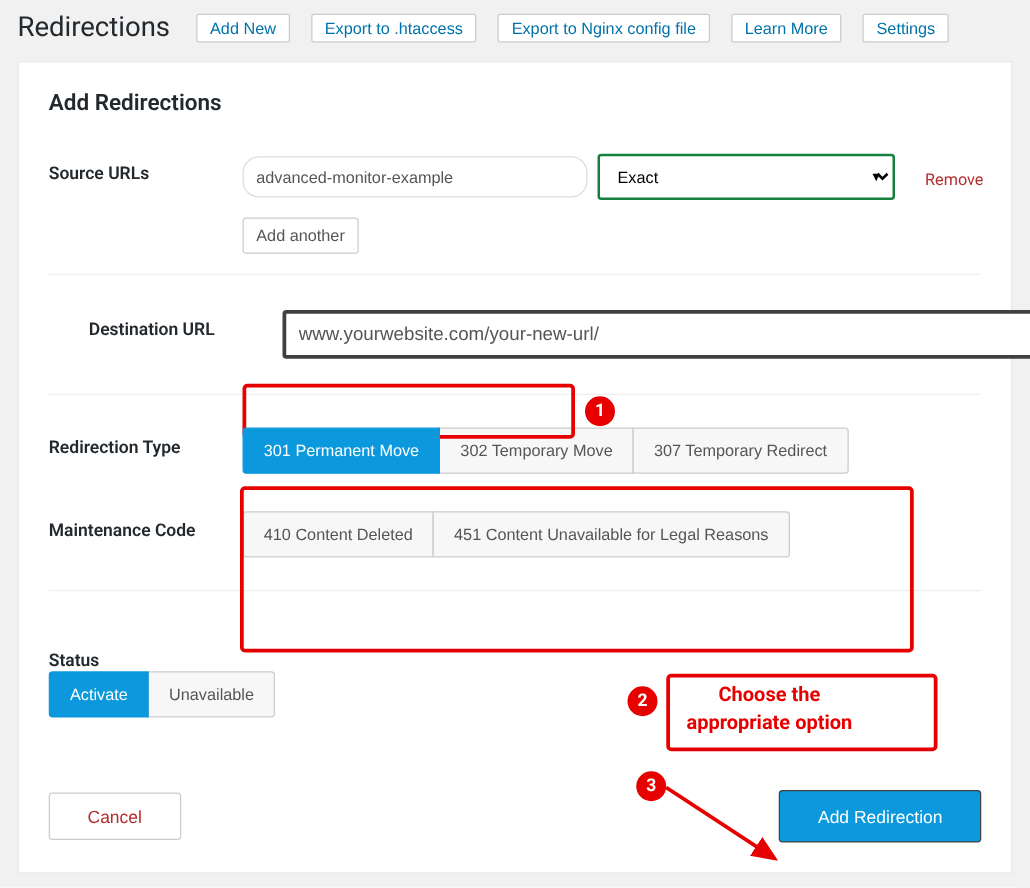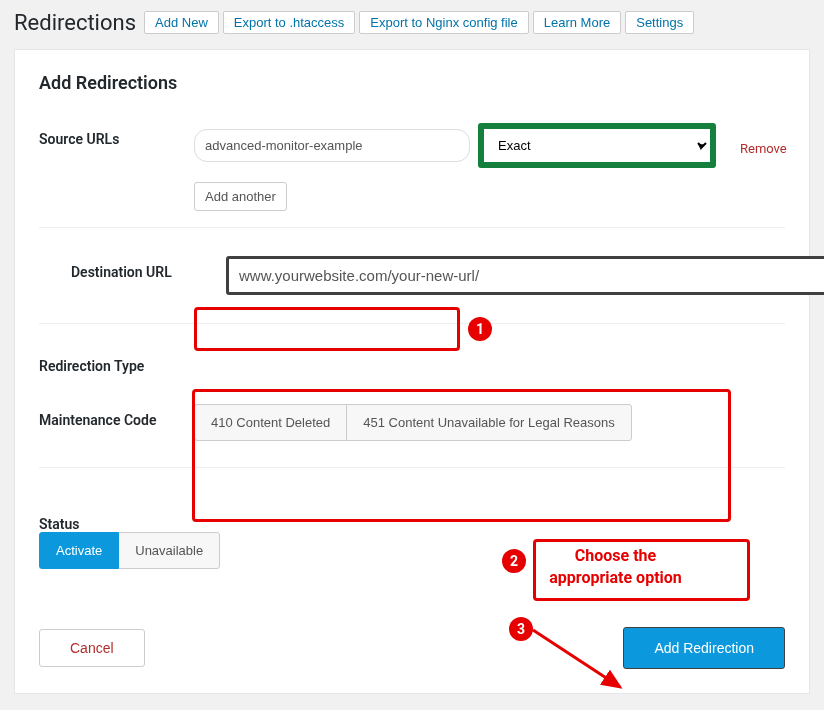--- a/index.html
+++ b/index.html
@@ -1,28 +1,28 @@
 <!DOCTYPE html>
 <html><head>
   <meta charset="utf-8">
   <style>
     * { box-sizing: border-box; margin: 0; padding: 0; }
     body { font-family: -apple-system, BlinkMacSystemFont, "Segoe UI", Roboto, sans-serif; background: #f1f1f1; width: 824px; height: 710px; overflow: hidden; color: #444; }
     .wrap { padding: 10px 14px; }
-    .header { display: flex; align-items: center; gap: 4px; margin-bottom: 14px; }
+    .header { display: flex; align-items: center; gap: 17px; margin-bottom: 14px; }
     .header h1 { font-size: 22px; font-weight: 400; color: #23282d; margin-right: 4px; }
     .header-btn { background: #fff; border: 1px solid #ccc; color: #0073aa; font-size: 13px; padding: 3px 10px; cursor: pointer; border-radius: 2px; }
     .panel { background: #fff; border: 1px solid #e5e5e5; padding: 22px 24px 24px; position: relative; }
     .panel h2 { font-size: 18px; font-weight: 600; color: #23282d; margin-bottom: 18px; }
     .row { display: flex; align-items: flex-start; padding: 12px 0; }
     .row-label { width: 155px; font-size: 14px; font-weight: 600; color: #23282d; padding-top: 8px; flex-shrink: 0; }
     .row-content { flex: 1; display: flex; gap: 8px; align-items: flex-start; flex-wrap: wrap; position: relative; }
     .text-input { border: 1px solid #ddd; border-radius: 3px; padding: 8px 10px; font-size: 13px; color: #555; background: #fff; }
     .source-url-input { width: 276px; border-radius: 13px; }
-    .match-select { border: 6px solid #15803d; border-radius: 3px; padding: 8px 10px; font-size: 13px; background: #fff; width: 238px; appearance: none; -webkit-appearance: menulist; }
+    .match-select { border: 2px solid #15803d; border-radius: 3px; padding: 8px 10px; font-size: 13px; background: #fff; width: 238px; appearance: none; -webkit-appearance: menulist; }
     .select-wrap { position: relative; display: inline-block; }
     .select-arrow { position: absolute; right: 10px; top: 50%; transform: translateY(-50%); font-size: 10px; pointer-events: none; color: #000; }
     .remove-link { color: #b32d2e; font-size: 13px; text-decoration: none; margin-left: 16px; padding-top: 6px; display: inline-block; }
     .add-another-btn { background: #fff; border: 1px solid #ccc; border-radius: 3px; padding: 6px 10px; font-size: 13px; color: #555; cursor: pointer; margin-top: 6px; }
     .dest-input { width: 602px; border: 3px solid #404040; border-radius: 3px; padding: 8px 10px; font-size: 15px; color: #555; }
     .btn-group { display: flex; }
     .option-btn { background: #f7f7f7; border: 1px solid #ccc; color: #555; padding: 10px 16px; font-size: 13px; cursor: pointer; margin-left: -1px; }
     .option-btn:first-child { border-top-left-radius: 3px; border-bottom-left-radius: 3px; margin-left: 0; }
     .option-btn:last-child { border-top-right-radius: 3px; border-bottom-right-radius: 3px; }
     .option-btn.active { background: #0b98dc; border-color: #0b98dc; color: #fff; z-index: 1; position: relative; }
@@ -83,20 +83,27 @@
     <div class="row-label">Destination URL</div>
     <div class="row-content">
       <input class="dest-input" value="www.yourwebsite.com/your-new-url/" style="">
     </div>
   </div>
 
   <hr class="sep">
 
   <div class="row" style="padding-top:22px;">
     <div class="row-label">Redirection Type</div>
+    <div class="row-content">
+      <div class="btn-group">
+        <button class="option-btn active">301 Permanent Move</button>
+        <button class="option-btn">302 Temporary Move</button>
+        <button class="option-btn">307 Temporary Redirect</button>
+      </div>
+    </div>
   </div>
 
   <div class="row" style="padding-top:18px;padding-bottom:22px;">
     <div class="row-label">Maintenance Code</div>
     <div class="row-content">
       <div class="btn-group">
         <button class="option-btn">410 Content Deleted</button>
         <button class="option-btn">451 Content Unavailable for Legal Reasons</button>
       </div>
     </div>

